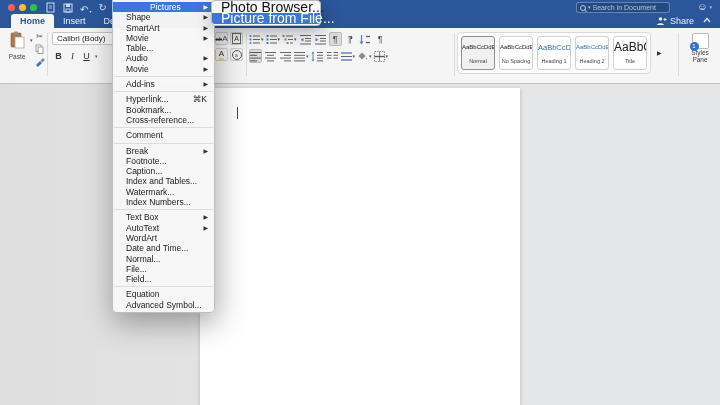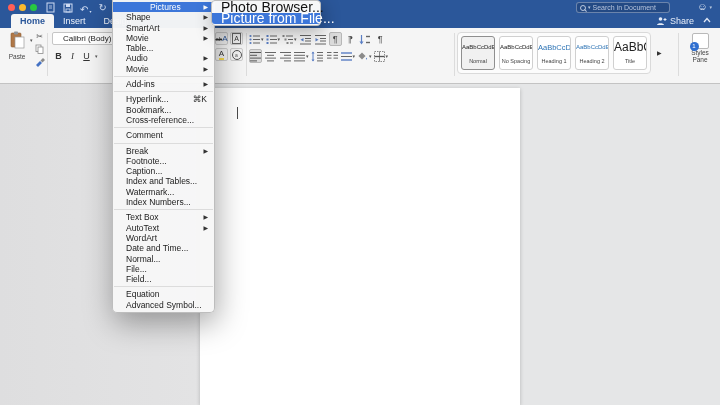--- a/index.html
+++ b/index.html
@@ -39,21 +39,21 @@
   .vsep{position:absolute;top:5px;height:43px;width:1px;background:#dcdcdc;}
   .rlabel{font-size:6.5px;color:#444;text-align:center;line-height:7px;}
   
   .paste-btn{position:absolute;left:5px;top:3px;width:24px;text-align:center;}
   .paste-caret{position:absolute;left:30px;top:9px;font-size:5px;color:#555;}
   .mini-col{position:absolute;left:33px;top:2px;display:flex;flex-direction:column;gap:1px;}
   .mini-btn{width:13px;height:12px;display:flex;align-items:center;justify-content:center;font-size:8px;color:#555;}
   
   .font-combo{position:absolute;left:52px;top:4px;width:62px;height:13px;background:#fff;
     border:1px solid #c6c6c6;border-radius:2px;font-size:8px;color:#222;line-height:12px;
-    padding-left:10px;box-sizing:border-box;white-space:nowrap;overflow:hidden;}
+    padding-left:4px;box-sizing:border-box;white-space:nowrap;overflow:hidden;}
   .fmt-row{position:absolute;left:53px;top:22px;display:flex;gap:3px;align-items:center;}
   .fmt-btn{min-width:11px;height:12px;font-size:9px;color:#333;text-align:center;line-height:12px;}
   .fmt-btn.b{font-weight:bold;}
   .fmt-btn.i{font-style:italic;font-family:"Liberation Serif",serif;}
   .fmt-btn.u{text-decoration:underline;}
   .tiny-caret{font-size:5px;color:#555;}
   
   .fx{position:absolute;width:13px;height:13px;border:1px solid #ccc;background:#f2f2f2;border-radius:2px;
     display:flex;align-items:center;justify-content:center;box-sizing:border-box;}
   .fx .ab{font-size:6px;color:#333;text-decoration:line-through;}

